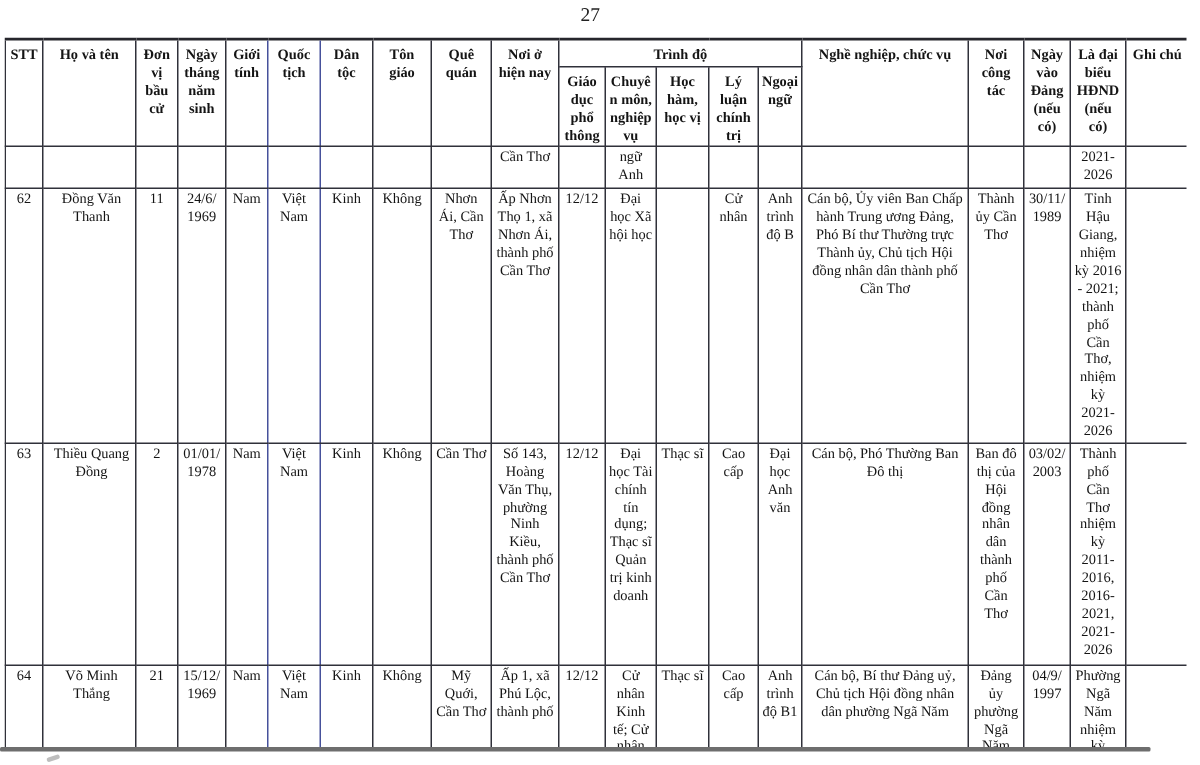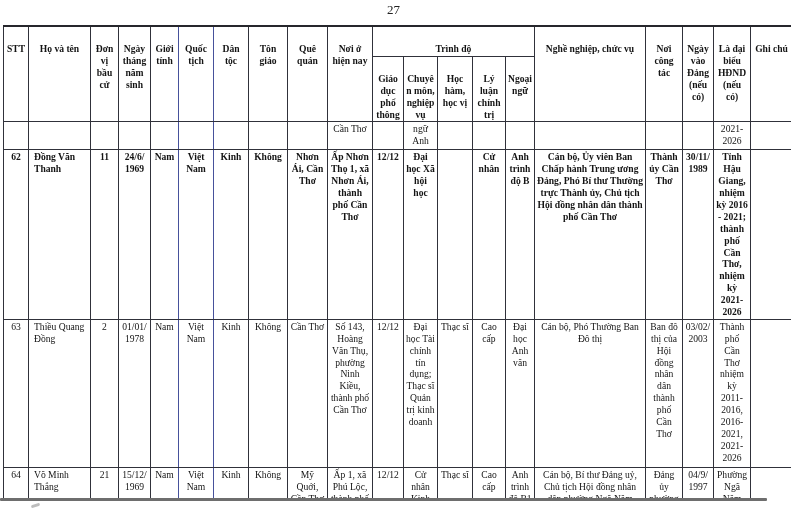--- a/index.html
+++ b/index.html
@@ -19,31 +19,31 @@
     border-collapse:collapse;table-layout:fixed;width:788px;
     font-size:9.6px;line-height:1.24;
   }
   th,td{
     border:1px solid #30313a;
     vertical-align:top;text-align:center;
     padding:1px 2px;overflow:hidden;
     word-wrap:break-word;overflow-wrap:break-word;
   }
   thead tr:first-child th{border-top:2px solid #26262c;}
-  th{font-weight:bold;padding-top:16px;}
-  td.c-name{text-align:left;padding-left:5px;margin-top:44px;}
+  th{font-weight:bold;padding-top:4px;}
+  td.c-name{text-align:center;padding-left:5px;margin-top:44px;}
   
   tbody td:nth-child(5),tbody td:nth-child(6),
   thead tr:first-child th:nth-child(5),thead tr:first-child th:nth-child(6){
     border-right-color:#46519b;
   }
   tr.r-head1{height:17px;}
   tr.r-head2{height:50px;}
   tr.r-cont{height:28px;}
-  tr.r-62{height:161px;font-weight:bold;}
+  tr.r-62{height:161px;}
   tr.r-63{height:148px;}
   tr.r-64{height:80px;}
   .scan-edge{
     position:absolute;left:0;top:498px;width:767px;height:3px;
     background:#6e6e6e;border-radius:1px;
   }
   .speck{
     position:absolute;left:31px;top:504px;width:9px;height:3px;
     background:#9a9a9a;opacity:.65;border-radius:2px;transform:rotate(-18deg);
   }

